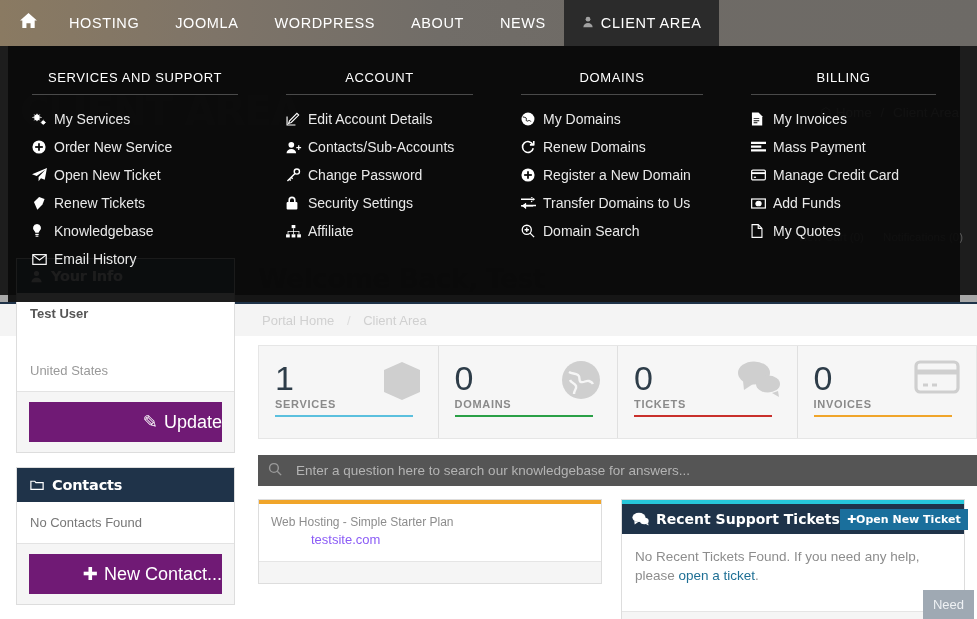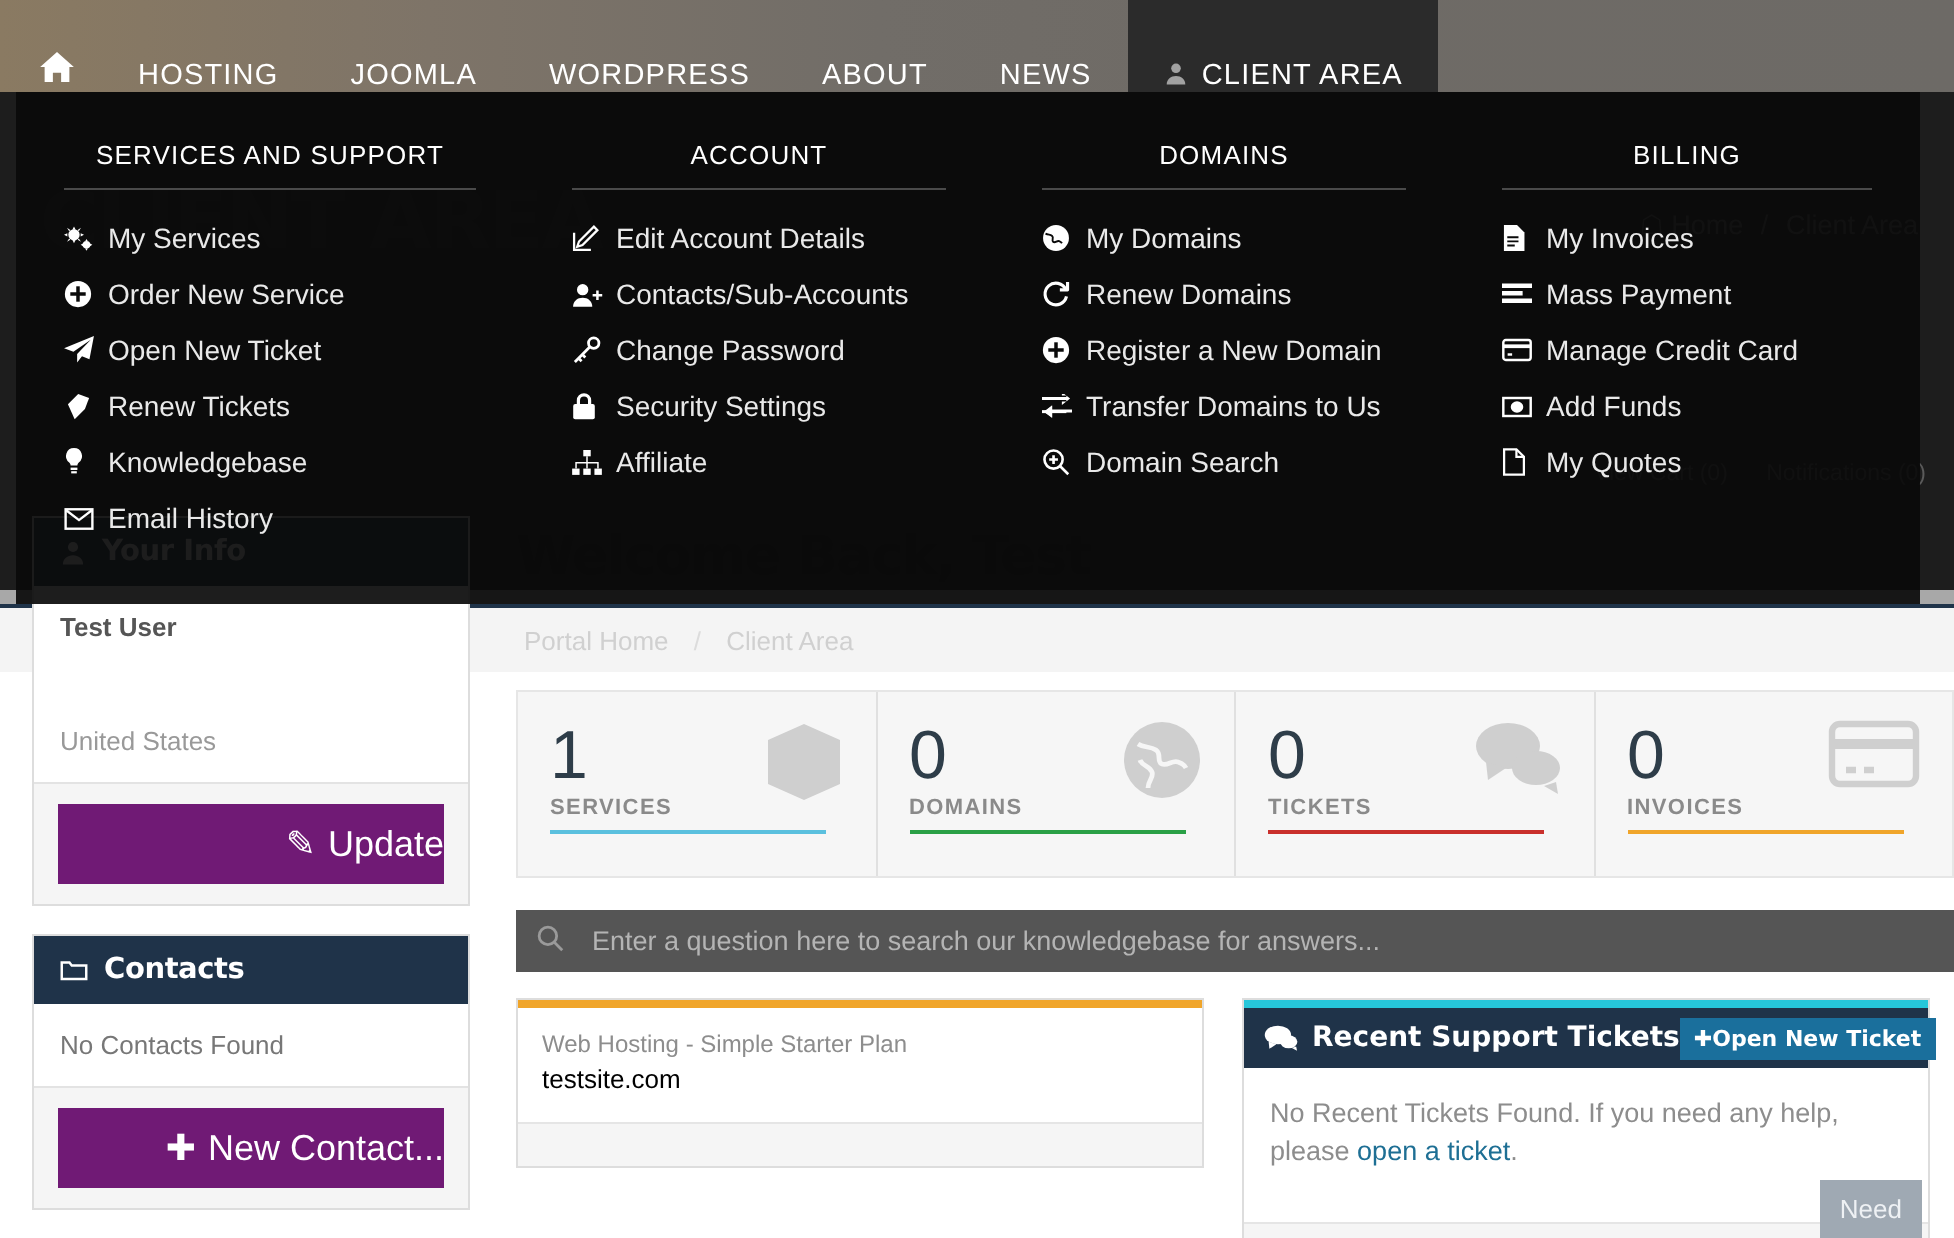--- a/index.html
+++ b/index.html
@@ -12,21 +12,21 @@
   #root { position: relative; width: 977px; height: 619px; overflow: hidden; background:#fff; }
 
   
   .topnav {
     position: absolute; top: 0; left: 0; width: 977px; height: 46px;
     background: linear-gradient(90deg, #8a7a62 0%, #7e7468 22%, #716d68 45%, #6f6b66 60%, #6d6a66 100%);
     z-index: 40;
   }
   .topnav .inner { display: flex; align-items: stretch; height: 46px; }
   .nav-item {
-    display: flex; align-items: flex-end; height: 46px;
+    display: flex; align-items: center; height: 46px;
     padding: 0 18px;
     color: #ffffff; font-size: 14.5px; letter-spacing: .6px;
     font-family: "Liberation Sans", sans-serif; font-weight: 400;
     text-transform: uppercase; white-space: nowrap; cursor: pointer;
   }
   .nav-item.home { padding: 0 14px 0 20px; font-size: 17px; }
   .nav-item.active { background: #2b2b2b; }
   .nav-item .pico { margin-right: 7px; font-size: 13px; opacity: .72; display:inline-block; }
 
   
@@ -168,27 +168,27 @@
   }
   .card .chead .ci { margin-right: 7px; display:inline-flex; }
   .card .chead .ctitle { flex: 1; white-space: nowrap; }
   .card .chead .cbtn {
     background: #1a6f9c; color: #fff; font-size: 11px;
     padding: 4px 7px; cursor: pointer; white-space: nowrap;
     font-family: "DejaVu Sans", sans-serif; font-weight: 700;
   }
   .card .cbody { padding: 11px 12px 14px 12px; font-size: 12.5px; color: #888; }
   .card .cbody .prodname { color: #8d8d8d; font-size: 12px; }
-  .card .cbody .proddom { color: #000000; font-size: 13px; margin-top: 3px; }
+  .card .cbody .proddom { color: #8b5cf6; font-size: 13px; margin-top: 3px; margin-left: 40px; }
   .card .cfoot { background: #f5f5f5; border-top: 1px solid #e5e5e5; height: 22px; }
   .card .cbody.tickets { color: #8d8d8d; font-size: 13.5px; line-height: 19px; padding: 13px 13px 26px 13px;}
   .card .cbody.tickets a { color: #1e6f94; text-decoration: none; }
 
   .needhelp {
-    position: absolute; right: 16px; bottom: 0; z-index: 60;
+    position: absolute; right: 3px; bottom: 0; z-index: 60;
     background: #9fa9b3; color: #eef1f4;
     padding: 7px 10px; font-size: 13px;
   }
 </style>
 </head>
 <body>
 
 <div id="root">
 
   <div class="pagehead">

